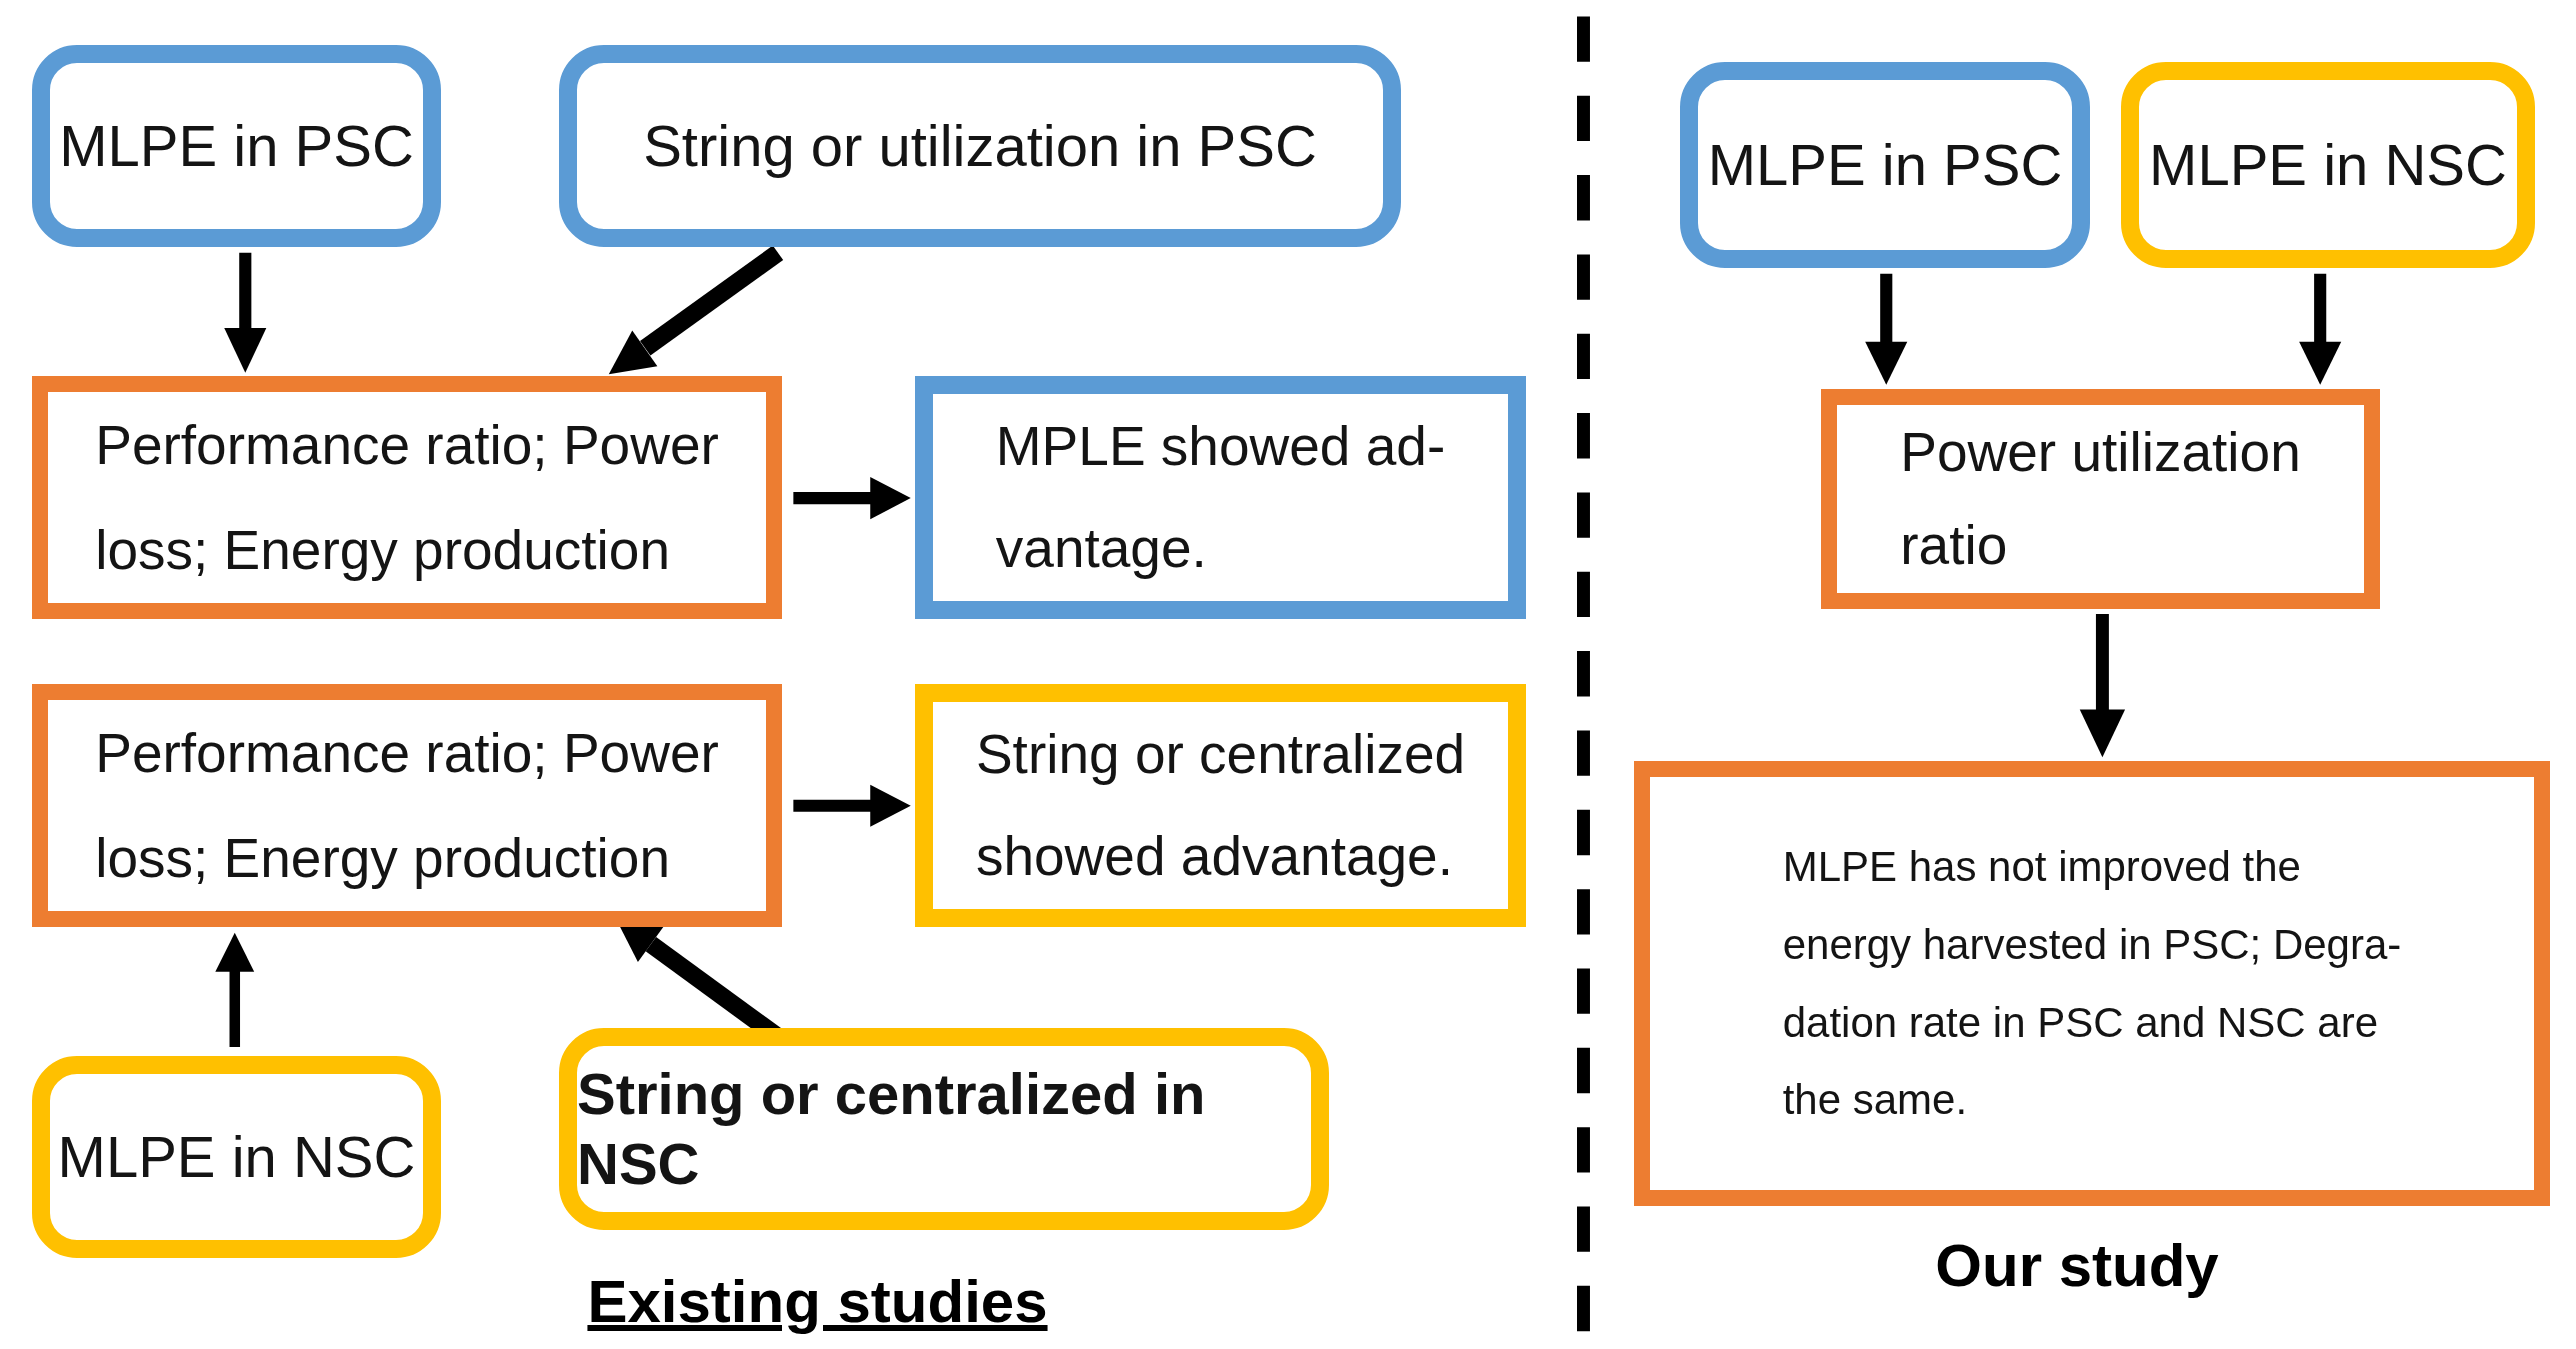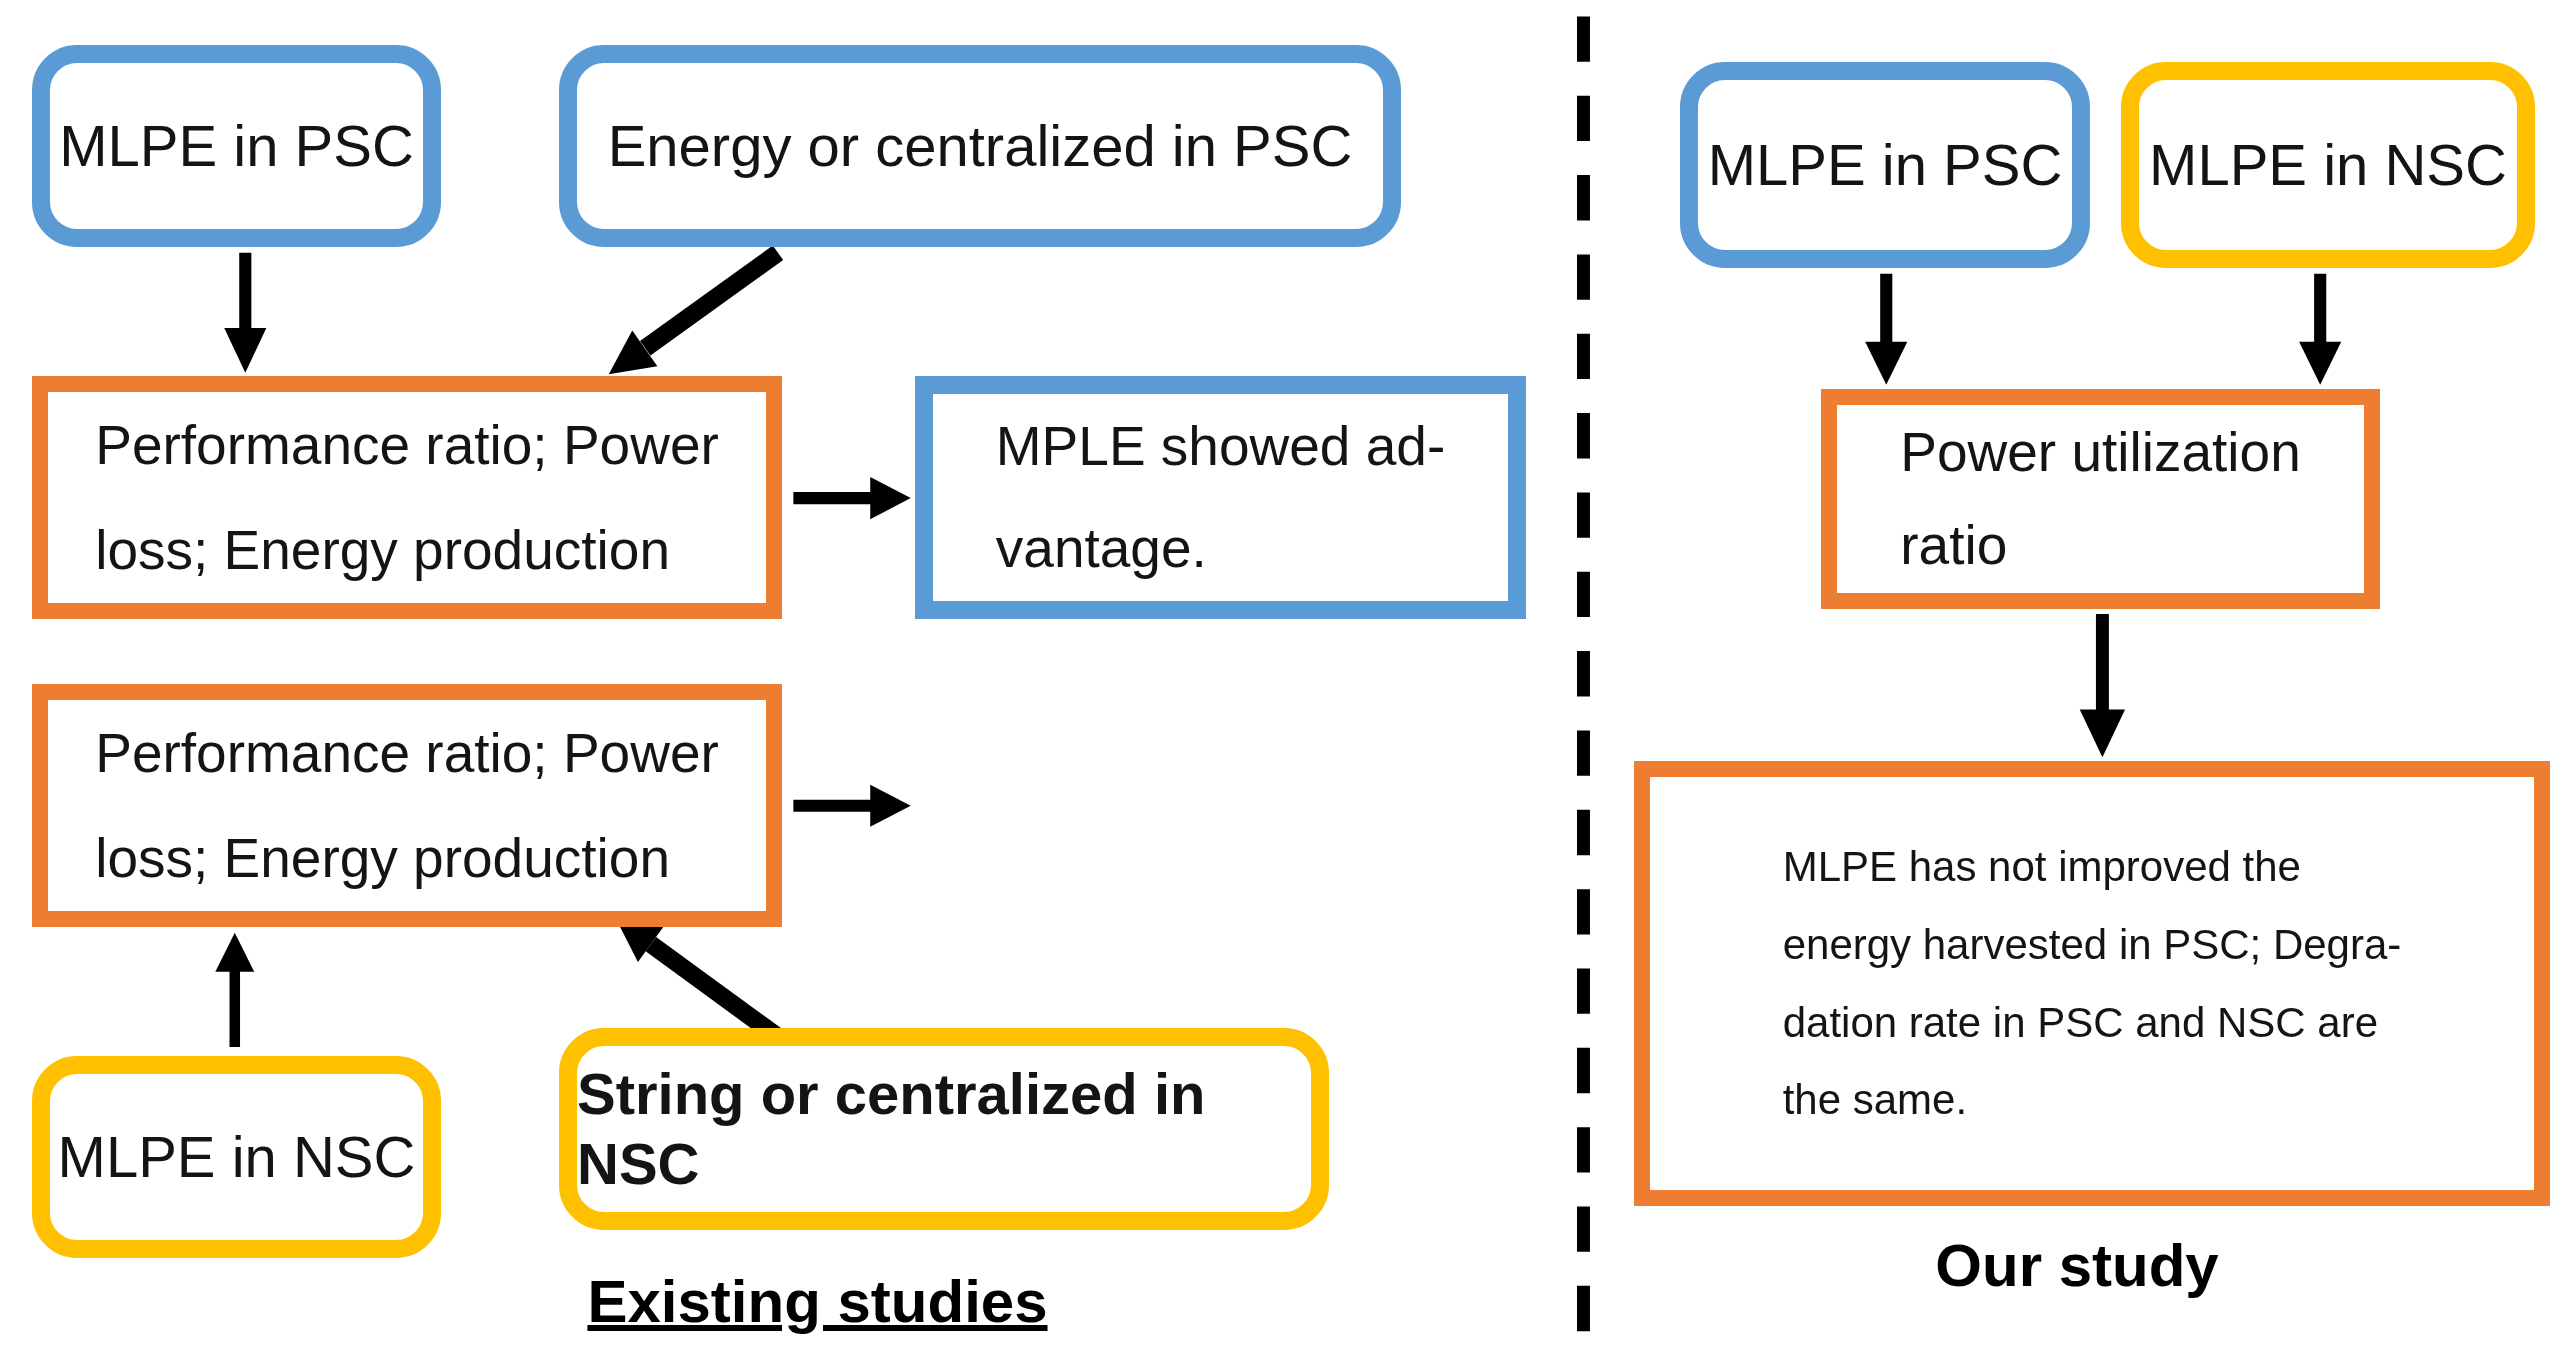--- a/index.html
+++ b/index.html
@@ -76,31 +76,33 @@
       <polygon points="2840,422 2892,422 2866,475" fill="#000"></polygon>
     </g>
     <g>
       <line x1="2597" y1="758" x2="2597" y2="882" stroke="#000" stroke-width="16"></line>
       <polygon points="2569,876 2625,876 2597,935" fill="#000"></polygon>
     </g>
   </svg>
 
   <div class="box rounded b-blue t-single" style="left:32px; top:45px; width:409px; height:202px;">MLPE in PSC</div>
 
-  <div class="box rounded b-blue t-single" style="left:559px; top:45px; width:842px; height:202px;">Energy or centralized in PSC</div>
+  <div class="box rounded b-blue t-single" style="left:559px; top:45px; width:842px; height:202px;">String or utilization in PSC</div>
 
   <div class="box b-orange t-multi" style="left:32px; top:376px; width:750px; height:243px;">Performance ratio; Power
 loss; Energy production</div>
 
   <div class="box b-blue t-multi2" style="left:915px; top:376px; width:611px; height:243px;">MPLE showed ad-
 vantage.</div>
 
   <div class="box b-orange t-multi" style="left:32px; top:684px; width:750px; height:243px;">Performance ratio; Power
 loss; Energy production</div>
 
+  <div class="box b-yellow t-multi2" style="left:915px; top:684px; width:611px; height:243px;">String or centralized
+showed advantage.</div>
 
   <div class="box rounded b-yellow t-single" style="left:32px; top:1056px; width:409px; height:202px;">MLPE in NSC</div>
 
   <div class="box rounded b-yellow t-single" style="left:559px; top:1028px; width:770px; height:202px;font-weight:bold;">String or centralized in NSC</div>
 
   <div class="caption" style="left:332px; top:1267px; width:971px;text-decoration:underline;">Existing studies</div>
 
   <div class="box rounded b-blue t-single" style="left:1680px; top:62px; width:410px; height:206px;">MLPE in PSC</div>
 
   <div class="box rounded b-yellow t-single" style="left:2121px; top:62px; width:414px; height:206px;">MLPE in NSC</div>

